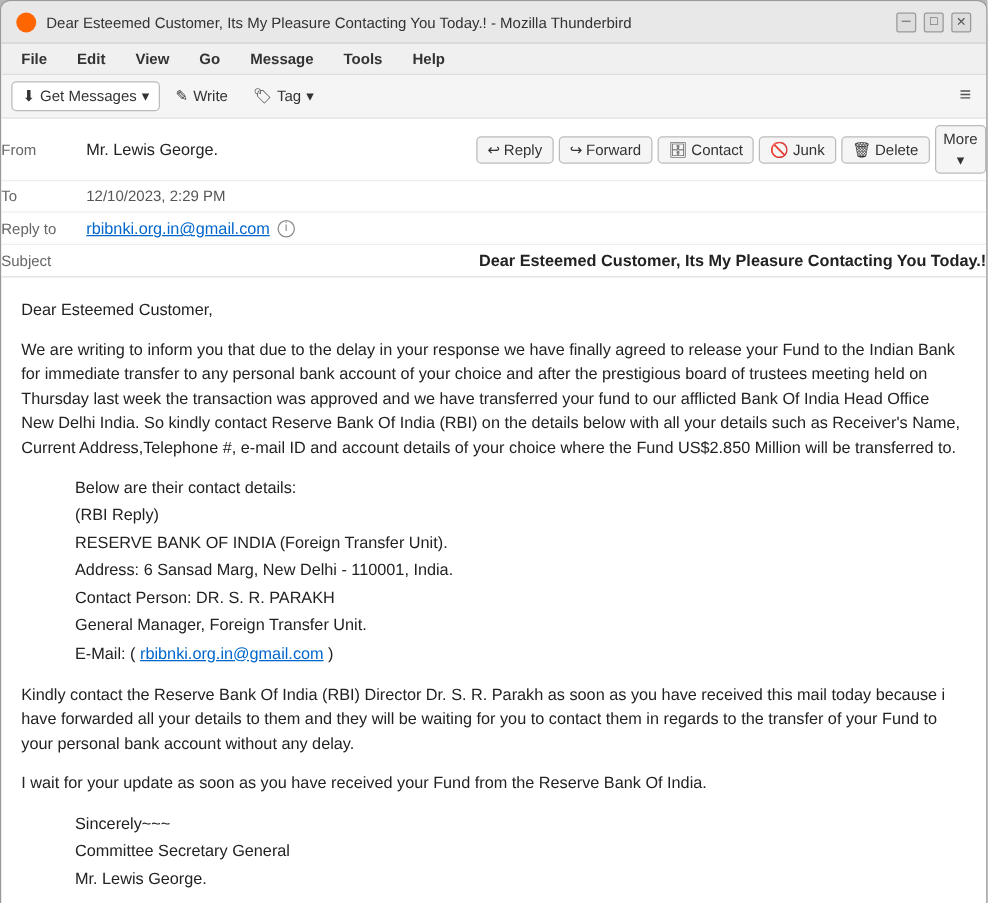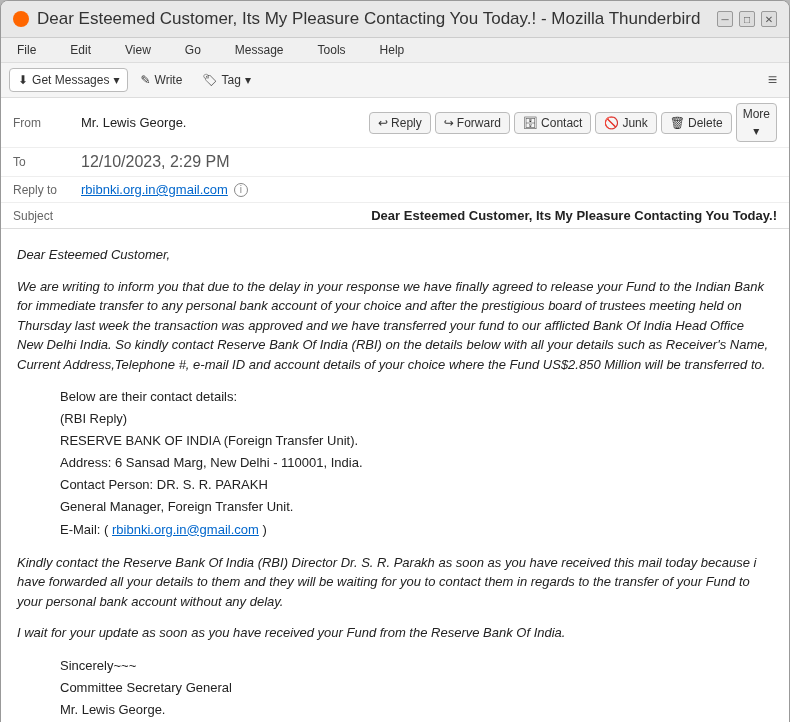--- a/index.html
+++ b/index.html
@@ -33,21 +33,21 @@
       min-height: 34px;
     }
     .title-bar .tb-icon {
       width: 16px; height: 16px;
       background: #f60;
       border-radius: 50%;
       flex-shrink: 0;
     }
     .title-bar .title-text {
       flex: 1;
-      font-size: 17px;
+      font-size: 12px;
       color: #333;
       white-space: nowrap;
       overflow: hidden;
       text-overflow: ellipsis;
     }
     .title-bar .win-controls {
       display: flex;
       gap: 6px;
     }
     .win-btn {
@@ -57,24 +57,25 @@
       background: #ddd;
       display: flex;
       align-items: center;
       justify-content: center;
       font-size: 10px;
       cursor: pointer;
       color: #555;
     }
     .menu-bar {
       display: flex;
-      gap: 18px;
+      gap: 8px;
       padding: 2px 8px;
       background: #f0f0f0;
       border-bottom: 1px solid #ddd;
+      font-weight: bold;
     }
     .menu-item {
       padding: 3px 8px;
       font-size: 12px;
       cursor: pointer;
       color: #333;
       border-radius: 3px;
     }
     .toolbar {
       display: flex;
@@ -116,21 +117,21 @@
       color: #555;
     }
     .email-header {
       background: #fff;
       border-bottom: 1px solid #ddd;
       padding: 0;
     }
     .email-header-row {
       display: flex;
       align-items: center;
-      padding: 5px 12px;
+      padding: 5px 0;
       border-bottom: 1px solid #eee;
       gap: 8px;
     }
     .email-header-row:last-child { border-bottom: none; }
     .header-label {
       font-size: 12px;
       color: #666;
       width: 60px;
       flex-shrink: 0;
     }
@@ -157,21 +158,21 @@
       font-size: 12px;
       cursor: pointer;
       color: #333;
       white-space: nowrap;
     }
     .action-btn.more {
       padding: 3px 6px;
       flex-direction: column;
     }
     .date-text {
-      font-size: 16px;
+      font-size: 12px;
       color: #555;
       white-space: nowrap;
     }
     .email-link {
       color: #0066cc;
       text-decoration: underline;
       cursor: pointer;
     }
     .reply-to-row {
       display: flex;
@@ -194,21 +195,20 @@
       background: #fff;
       flex: 1;
       padding: 16px 16px;
       font-size: 13px;
       color: #222;
       line-height: 1.5;
       overflow-y: auto;
     }
     .email-body p {
       margin-bottom: 12px;
-      font-style: italic;
     }
     .email-body .contact-block {
       margin-bottom: 12px;
       line-height: 1.7;
       margin-left: 43px;
     }
     .email-body-wrapper {
       position: relative;
       overflow: hidden;
       flex: 1;

